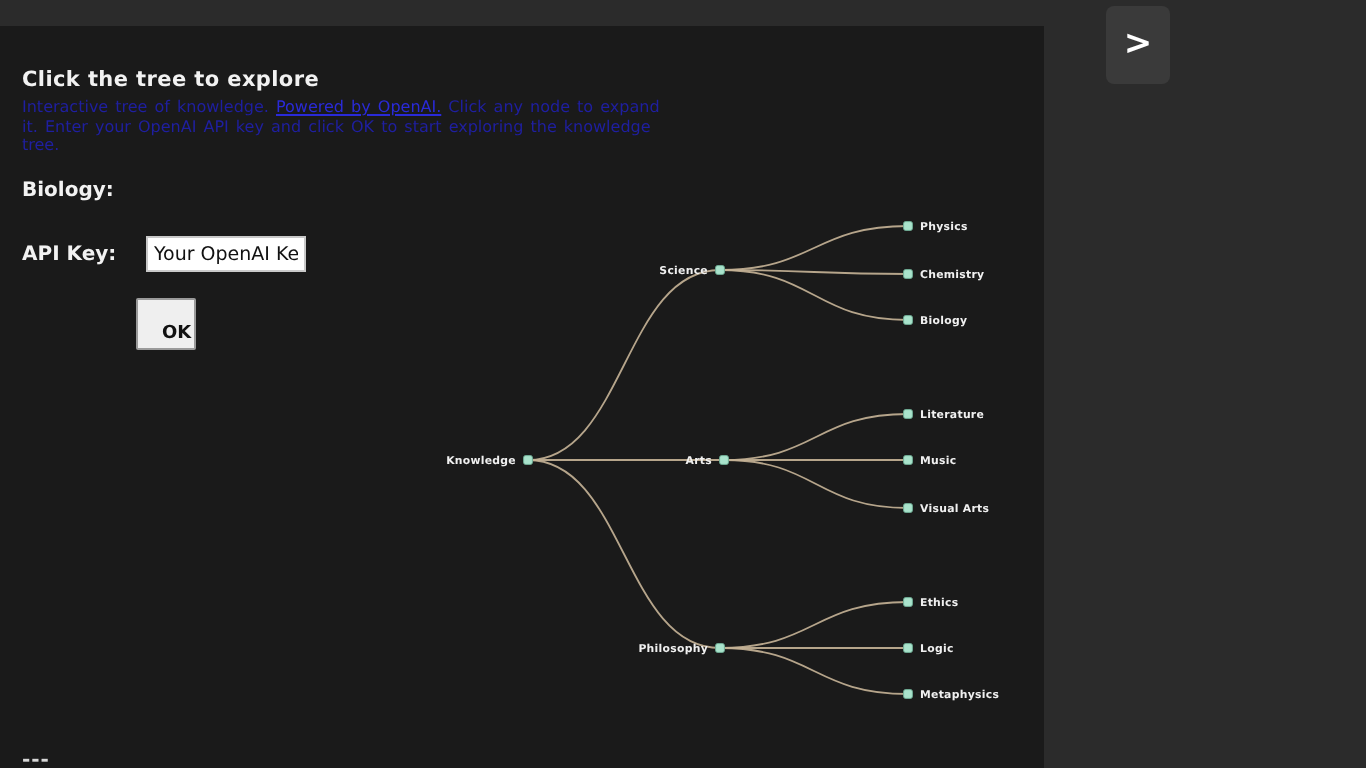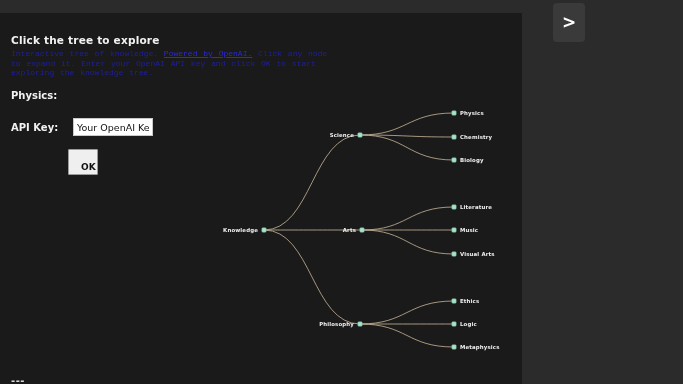--- a/index.html
+++ b/index.html
@@ -39,21 +39,20 @@
     white-space: nowrap;
     line-height: 13px;
   }
   .hdr-sub {
     margin-top: 2px;
     font-size: 8px;
     line-height: 9.5px;
     color: #1f1fa0;
     width: 325px;
     word-spacing: 1px;
-    font-family: Liberation Mono, monospace;
   }
   .hdr-sub a {
     color: #2a2ad8;
     text-decoration: underline;
   }
 
   
   #form-block {
     position: absolute;
     left: 11px; top: 72px;
@@ -164,21 +163,21 @@
 
     <div id="header-block">
       <div class="hdr-title">Click the tree to explore</div>
       <div class="hdr-sub"><span>Interactive tree of knowledge. </span><a href="#">Powered by OpenAI.</a><span> Click any node to expand it. Enter your OpenAI API key and click OK to start exploring the knowledge tree.</span></div>
     </div>
 
     <div id="form-block">
 
 
       <div class="form-row">
-        <span class="form-label">Physics:</span>
+        <span class="form-label">Biology:</span>
       </div>
 
       <div class="form-row">
         <span class="form-label">API Key:</span>
         <input class="form-input wide" type="text" placeholder="Your OpenAI Key" style="">
       </div>
 
       <div id="ok-row">
         <button id="ok-button">OK</button>
       </div>

